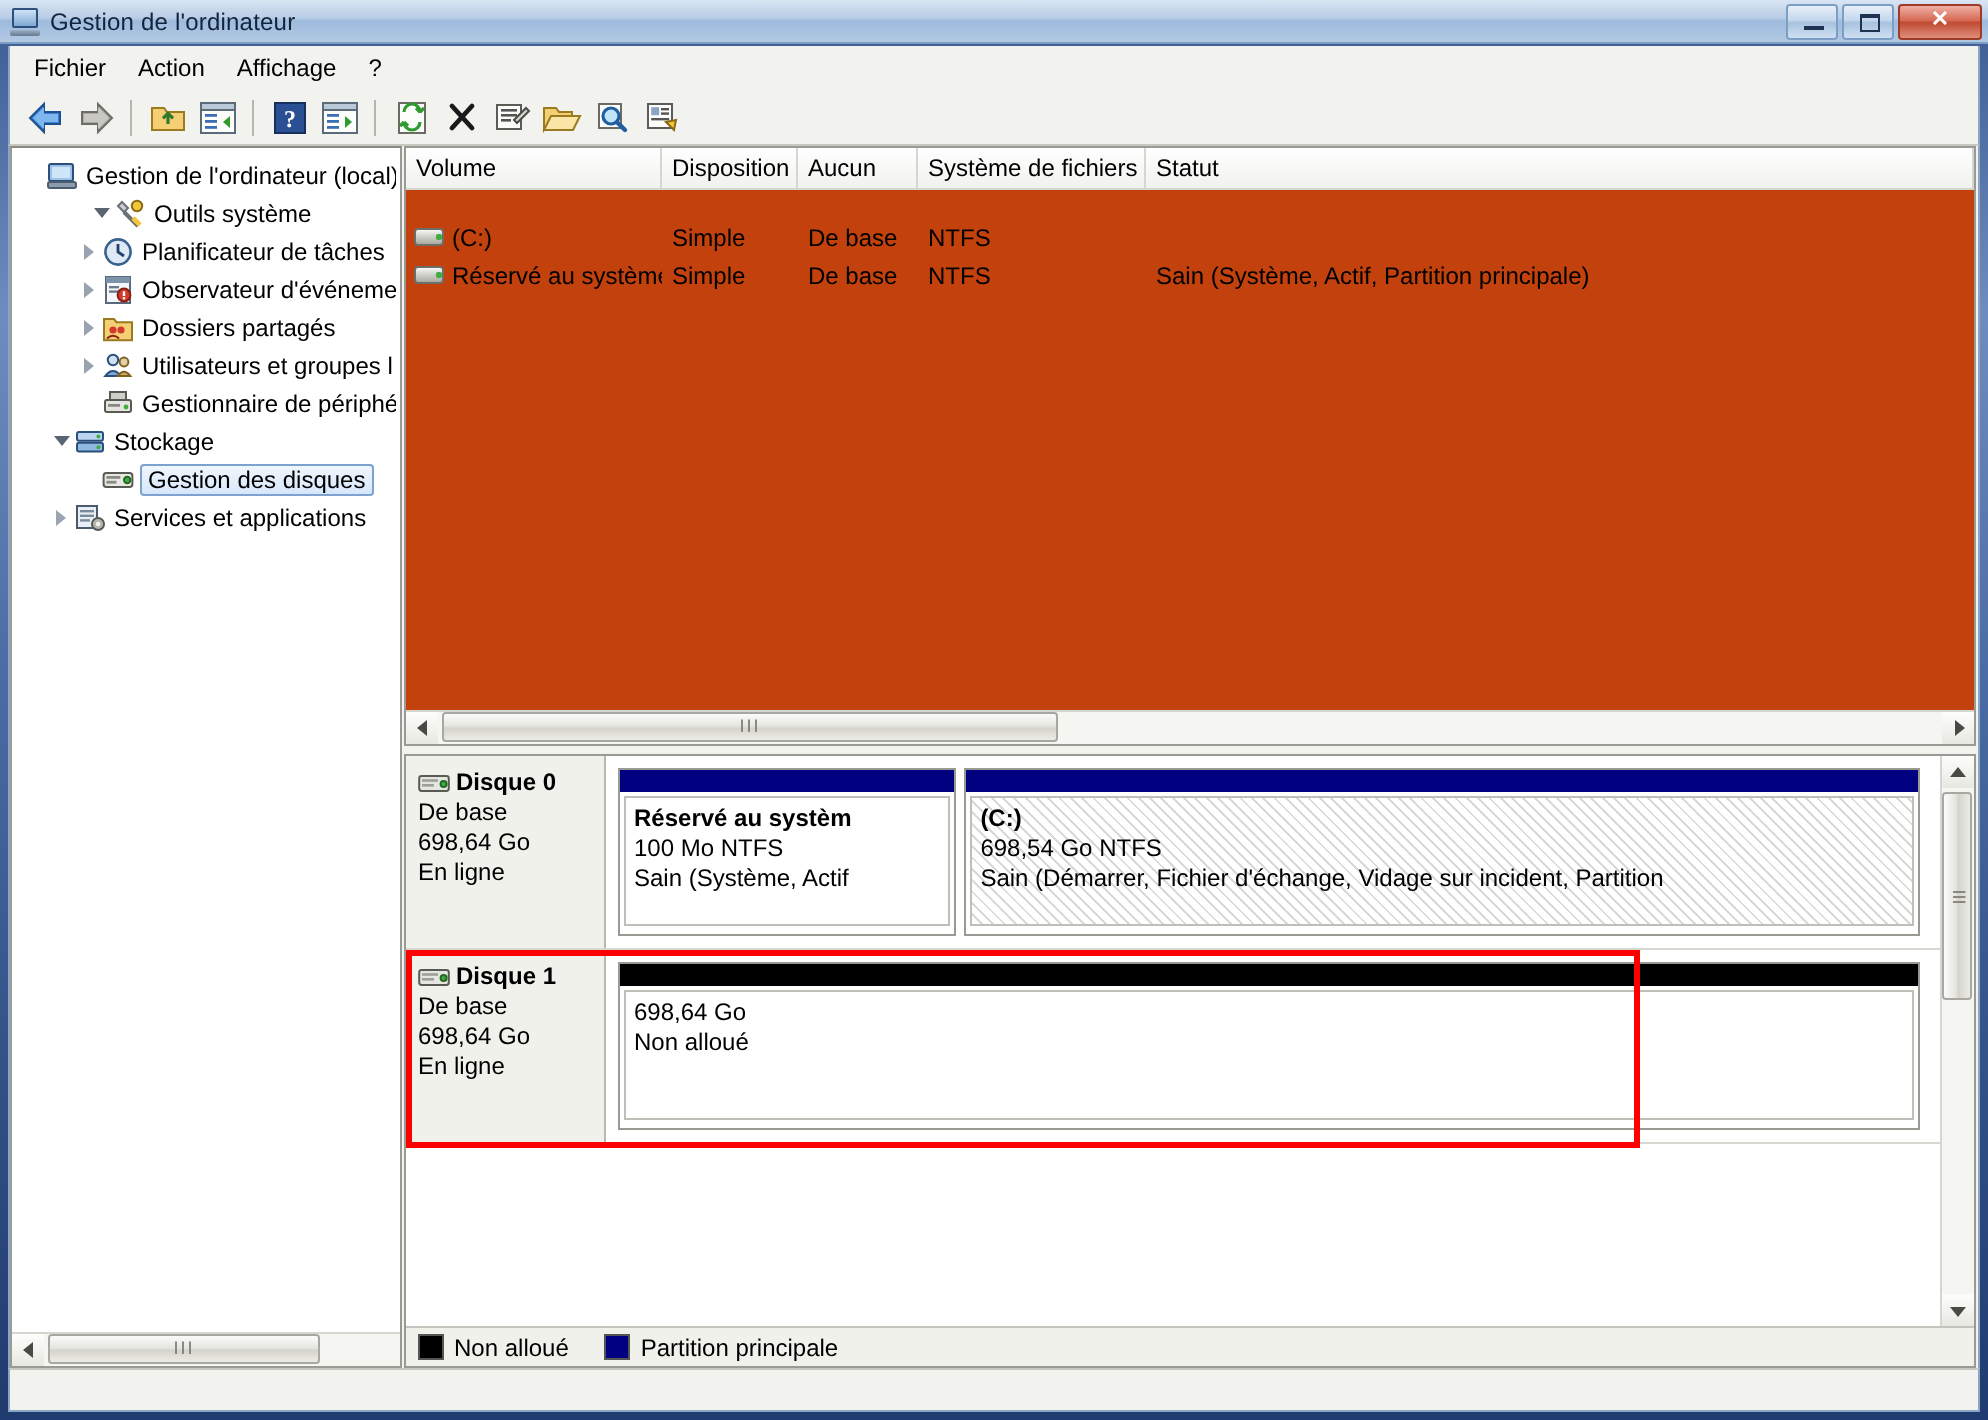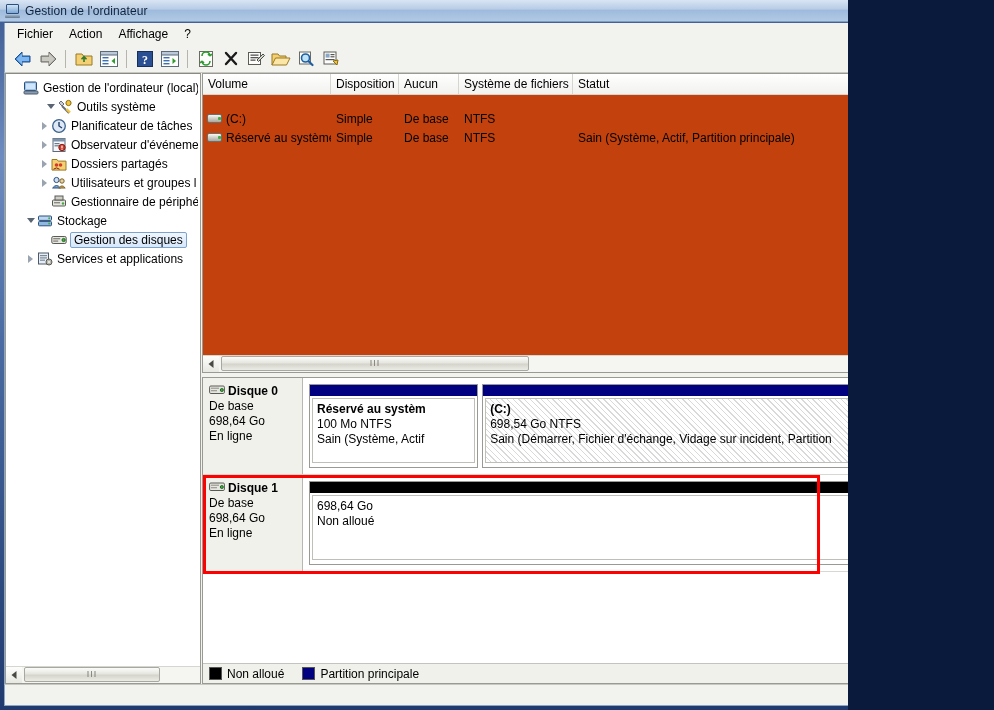--- a/index.html
+++ b/index.html
@@ -6,21 +6,21 @@
   html, body {
     margin: 0; padding: 0;
     width: 994px; height: 710px;
     overflow: hidden;
     font-family: "Liberation Sans", sans-serif;
     font-size: 12px;
     background: #0a1a3c;
   }
   #app {
     position: relative;
-    width: 848px; height: 710px;
+    width: 994px; height: 710px;
     background: linear-gradient(180deg,#3b5a8f 0%, #6f8cc0 22%, #4a6ba3 48%, #1f3a6e 100%);
     overflow: hidden;
   }
 
   
   #titlebar {
     position: absolute; left: 0; top: 0; width: 994px; height: 22px;
     background: linear-gradient(180deg,#d9e5f4 0%,#b9cde6 42%,#9ebbdd 50%,#b2c9e3 100%);
     border-bottom: 1px solid #7d9ec4;
     display: flex; align-items: center;
@@ -166,21 +166,21 @@
     flex: 1 1 auto; background:#fff; border: 1px solid #9a9a94;
     display: flex; flex-direction: column; overflow: hidden; position: relative;
   }
   #diskscroll { flex: 1 1 auto; display: flex; overflow: hidden; }
   #diskviewport { flex: 1 1 auto; position: relative; overflow: hidden; background:#fff; }
   .disk-row { display: flex; height: 97px; border-bottom: 1px solid #d8d8d2; }
   .disk-info {
     width: 100px; flex: 0 0 100px; background: #f1f1ec; border-right: 1px solid #b8b8b2;
     padding: 6px 0 0 6px; font-size: 12px; line-height: 15px; color:#000;
   }
-  .disk-title { font-weight: bold; display:flex; align-items:flex-start; gap: 3px; }
+  .disk-title { font-weight: bold; display:flex; align-items:center; gap: 3px; }
   .disk-graph { flex: 1 1 auto; position: relative; padding: 6px 10px 6px 6px; }
   .part {
     position: relative; height: 100%; border: 1px solid #9a9a94;
     background: #fff;
   }
   .part .cap { height: 11px; }
   .cap-blue { background: #000080; }
   .cap-black { background: #000000; }
   .part-inner {
     border: 1px solid #bfbfb8; margin: 2px; height: calc(100% - 17px);

